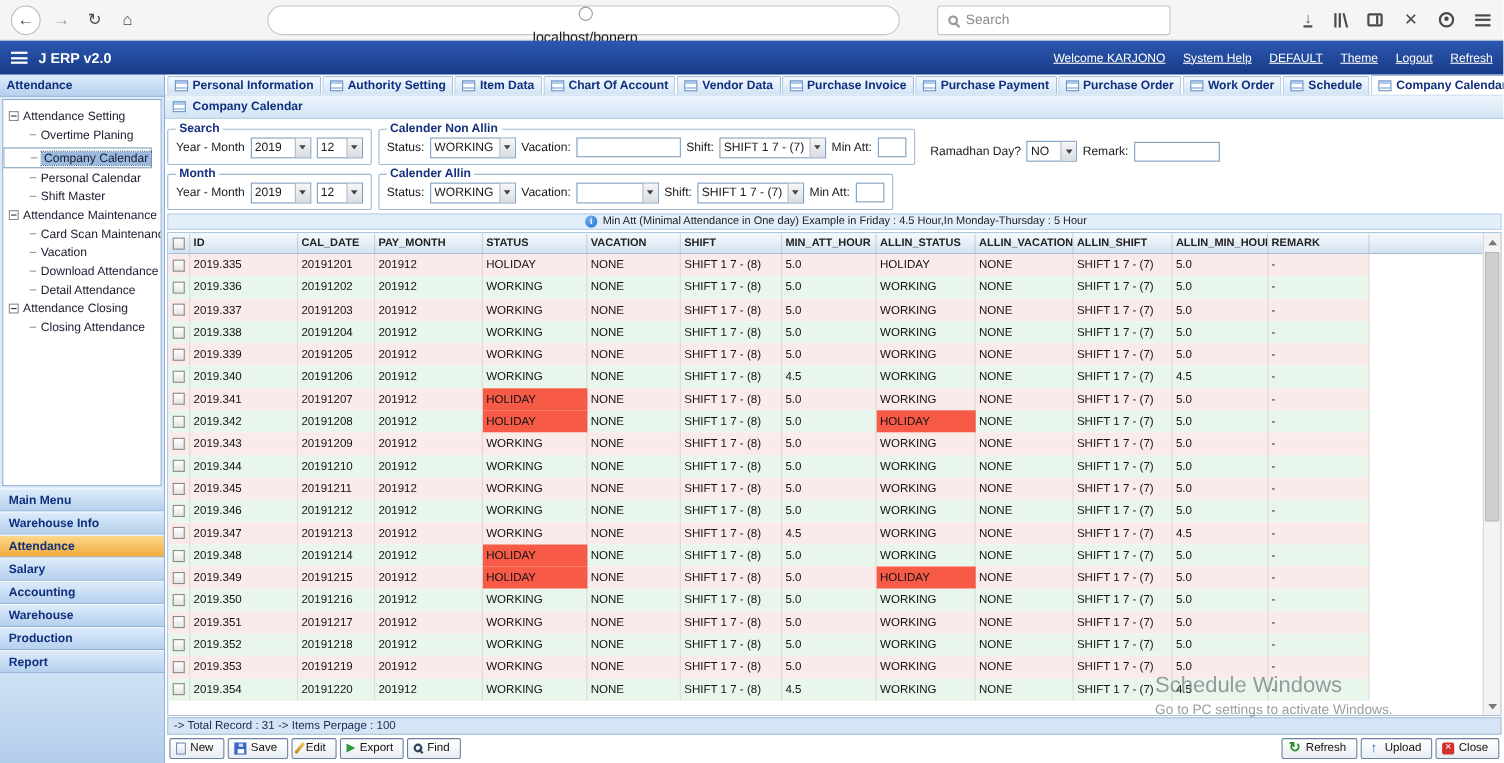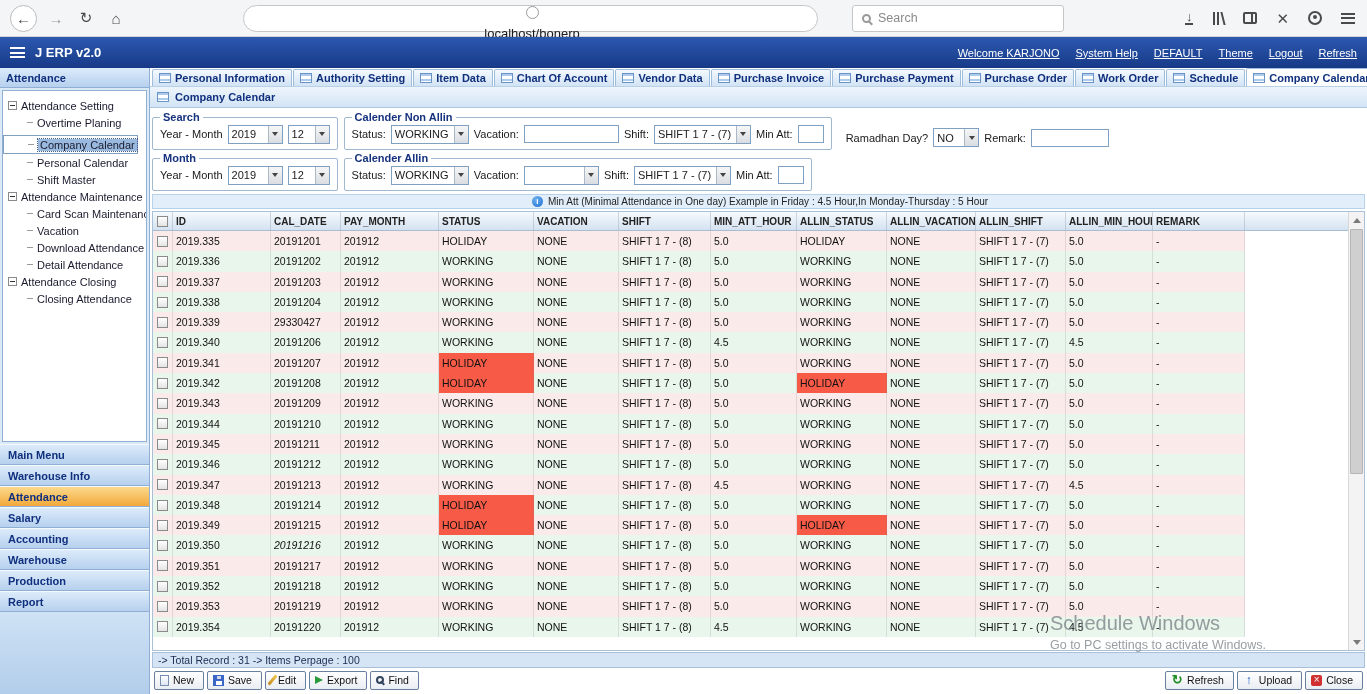--- a/index.html
+++ b/index.html
@@ -445,21 +445,21 @@
               <div class="gcell" style="width: 89px;">NONE</div>
               <div class="gcell" style="width: 90px;">SHIFT 1 7 - (7)</div>
               <div class="gcell" style="width: 87px;">5.0</div>
               <div class="gcell" style="width: 92px;">-</div>
             </div>
             <div class="grid-row odd">
               <div class="gcell c-cb" style="width: 20px;">
                 <span class="cb"></span>
               </div>
               <div class="gcell" style="width: 98px;">2019.339</div>
-              <div class="gcell" style="width: 70px;">29330427</div>
+              <div class="gcell" style="width: 70px;">20191205</div>
               <div class="gcell" style="width: 98px;">201912</div>
               <div class="gcell" style="width: 95px;">WORKING</div>
               <div class="gcell" style="width: 85px;">NONE</div>
               <div class="gcell" style="width: 92px;">SHIFT 1 7 - (8)</div>
               <div class="gcell" style="width: 86px;">5.0</div>
               <div class="gcell" style="width: 90px;">WORKING</div>
               <div class="gcell" style="width: 89px;">NONE</div>
               <div class="gcell" style="width: 90px;">SHIFT 1 7 - (7)</div>
               <div class="gcell" style="width: 87px;">5.0</div>
               <div class="gcell" style="width: 92px;">-</div>
@@ -632,21 +632,21 @@
               <div class="gcell" style="width: 89px;">NONE</div>
               <div class="gcell" style="width: 90px;">SHIFT 1 7 - (7)</div>
               <div class="gcell" style="width: 87px;">5.0</div>
               <div class="gcell" style="width: 92px;">-</div>
             </div>
             <div class="grid-row even">
               <div class="gcell c-cb" style="width: 20px;">
                 <span class="cb"></span>
               </div>
               <div class="gcell" style="width: 98px;">2019.350</div>
-              <div class="gcell" style="width: 70px; font-style: italic;">20191216</div>
+              <div class="gcell" style="width: 70px;">20191216</div>
               <div class="gcell" style="width: 98px;">201912</div>
               <div class="gcell" style="width: 95px;">WORKING</div>
               <div class="gcell" style="width: 85px;">NONE</div>
               <div class="gcell" style="width: 92px;">SHIFT 1 7 - (8)</div>
               <div class="gcell" style="width: 86px;">5.0</div>
               <div class="gcell" style="width: 90px;">WORKING</div>
               <div class="gcell" style="width: 89px;">NONE</div>
               <div class="gcell" style="width: 90px;">SHIFT 1 7 - (7)</div>
               <div class="gcell" style="width: 87px;">5.0</div>
               <div class="gcell" style="width: 92px;">-</div>

